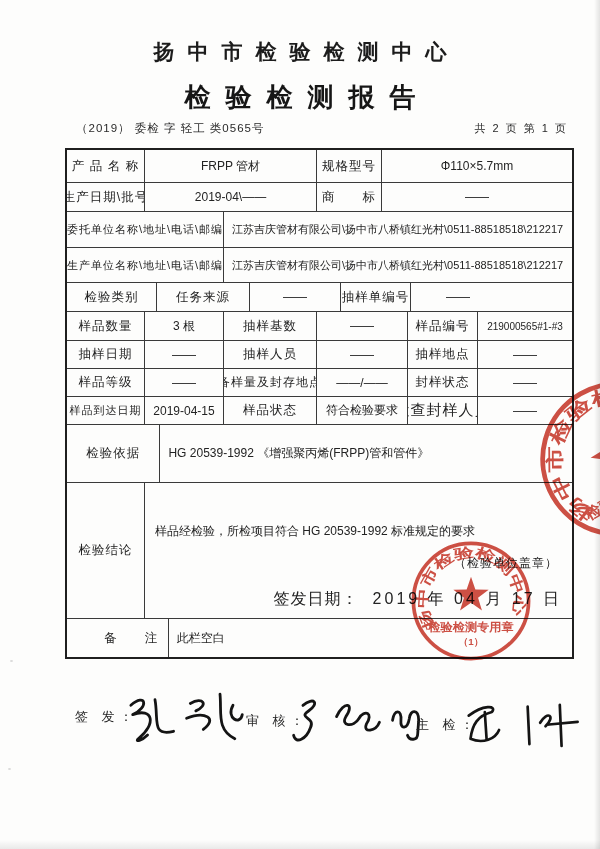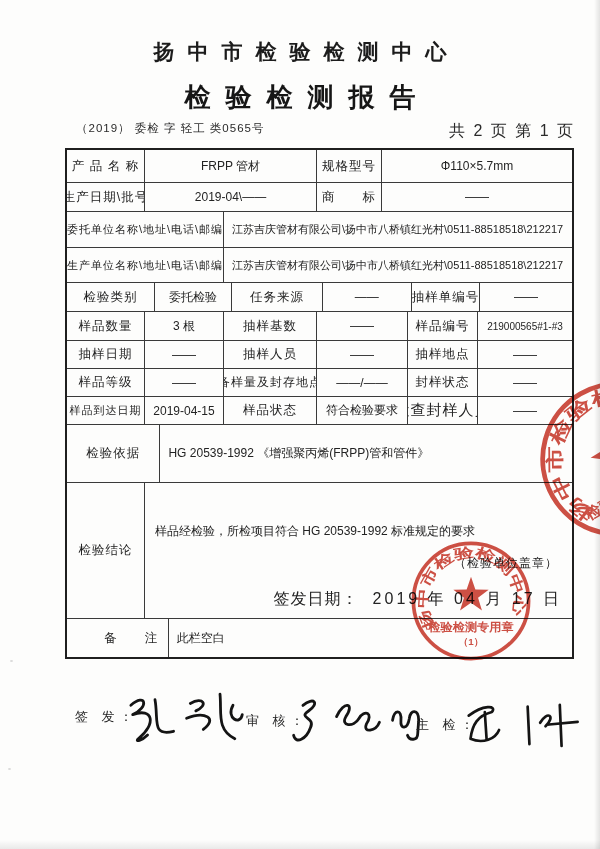--- a/index.html
+++ b/index.html
@@ -16,21 +16,21 @@
     position:absolute;top:38px;left:0;width:600px;
     text-align:center;font-size:21px;font-weight:bold;
     letter-spacing:13px;text-indent:13px;color:#1c1c1c;
   }
   .report-title{
     position:absolute;top:80px;left:0;width:600px;
     text-align:center;font-size:26px;font-weight:bold;
     letter-spacing:15px;text-indent:15px;color:#161616;
   }
   .doc-no{position:absolute;top:121px;left:76px;font-size:11.5px;letter-spacing:1px;color:#2a2a2a;}
-  .page-no{position:absolute;top:121px;right:25px;font-size:16px;letter-spacing:2px;color:#2a2a2a;}
+  .page-no{position:absolute;top:121px;right:32px;font-size:11px;letter-spacing:2px;color:#2a2a2a;}
   
   .tbl{
     position:absolute;left:65px;top:148px;width:505px;
     border:2px solid #1f1f1f;box-sizing:content-box;
     background:transparent;
   }
   .row{display:flex;border-bottom:1px solid #3a3a3a;box-sizing:border-box;}
   .row:last-child{border-bottom:none;margin-left:28px;}
   .cell{
     box-sizing:border-box;border-right:1px solid #3a3a3a;
@@ -91,21 +91,20 @@
       <div class="cell left small" style="width:348px">江苏吉庆管材有限公司\扬中市八桥镇红光村\0511-88518518\212217</div>
     </div>
 
     <div class="row" style="height:35px">
       <div class="cell lab small" style="width:157px">生产单位名称\地址\电话\邮编</div>
       <div class="cell left small" style="width:348px">江苏吉庆管材有限公司\扬中市八桥镇红光村\0511-88518518\212217</div>
     </div>
 
     <div class="row" style="height:29px">
       <div class="cell lab" style="width:90px">检验类别</div>
-      <div class="cell" style="width:79px">委托检验</div>
       <div class="cell lab" style="width:93px">任务来源</div>
       <div class="cell" style="width:91px">——</div>
       <div class="cell lab" style="width:70px">抽样单编号</div>
       <div class="cell" style="width:94px">——</div>
     </div>
 
     <div class="row" style="height:29px">
       <div class="cell lab" style="width:78px">样品数量</div>
       <div class="cell" style="width:79px">3 根</div>
       <div class="cell lab" style="width:93px">抽样基数</div>

